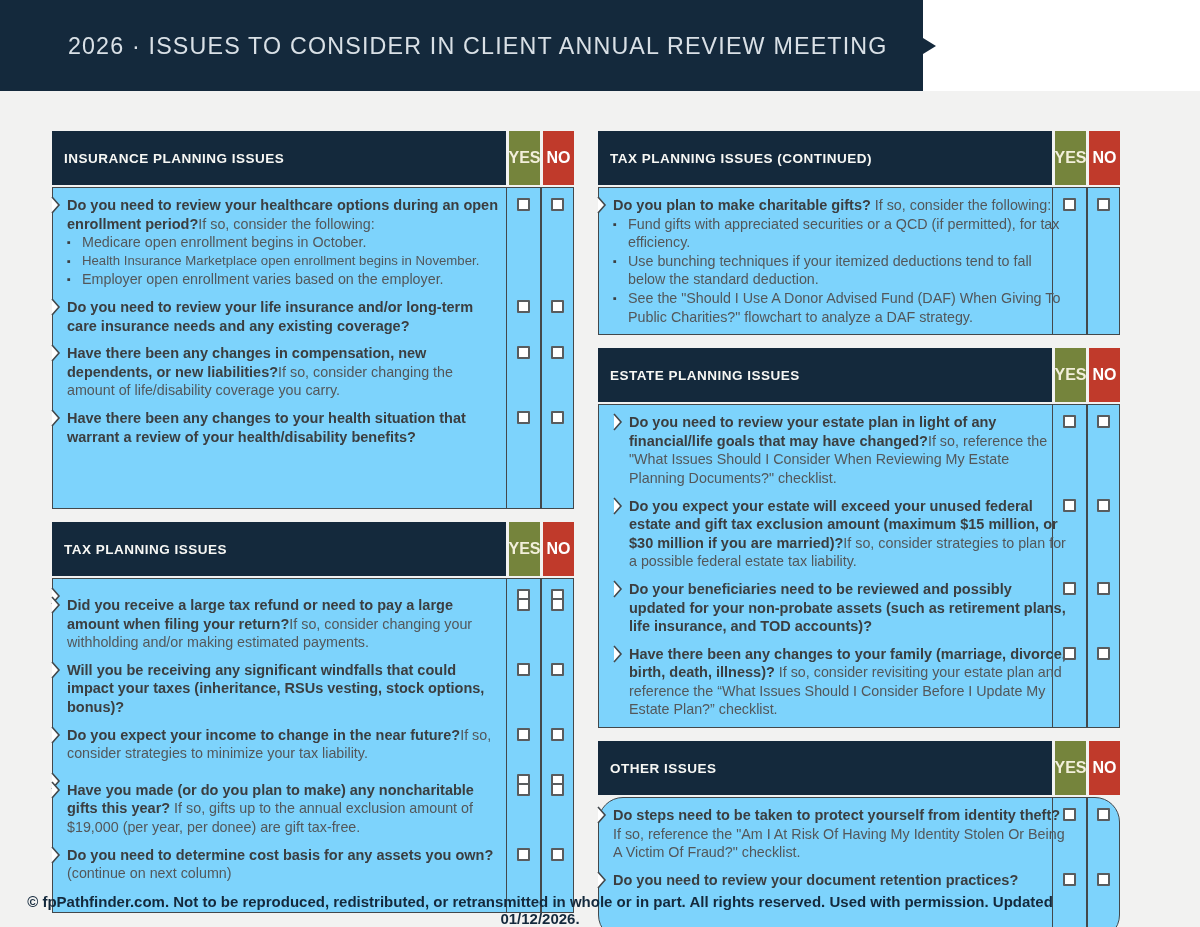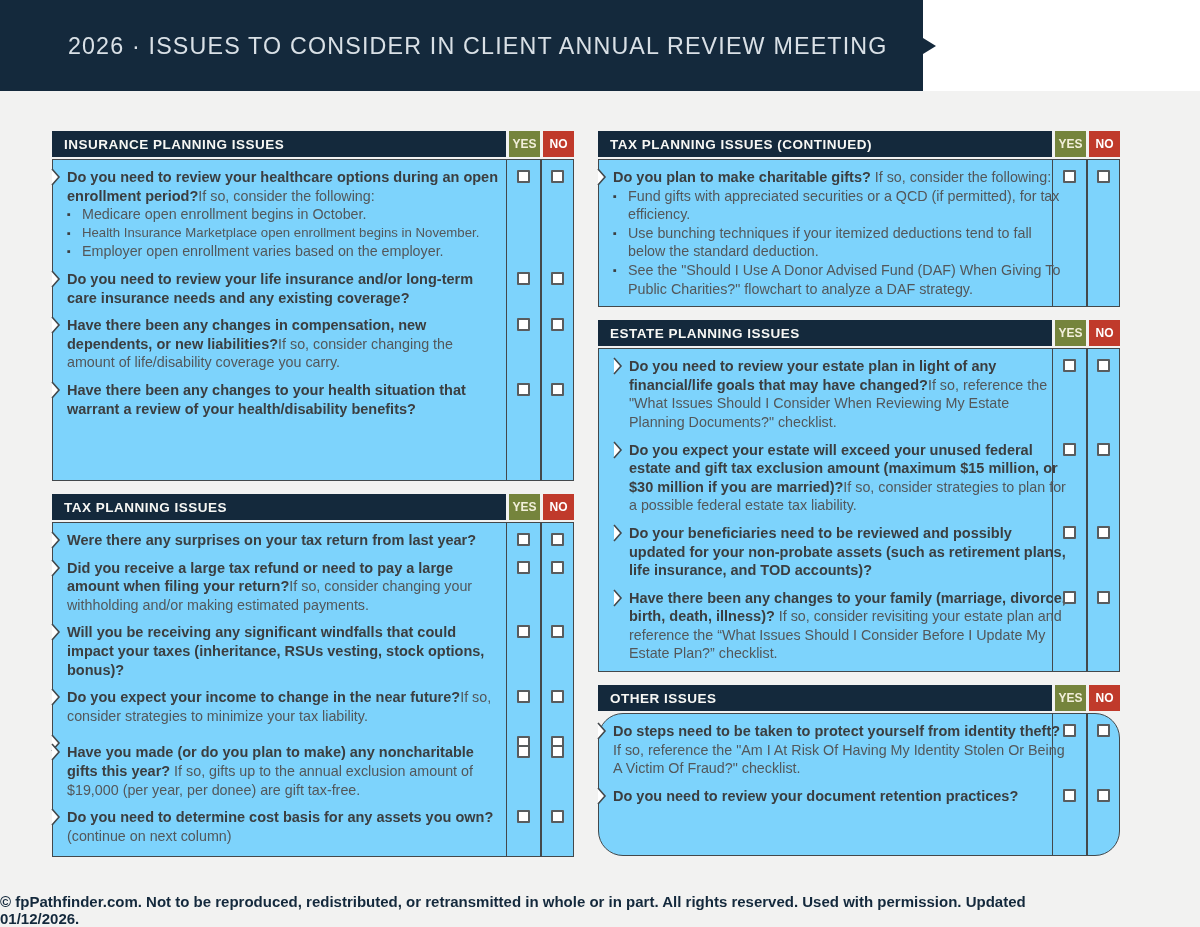--- a/index.html
+++ b/index.html
@@ -41,31 +41,31 @@
     width:0;height:0;
     border-left:13px solid var(--navy);
     border-top:8px solid transparent;
     border-bottom:8px solid transparent;
   }
   
   .col{position:absolute;top:131px;width:522px;}
   .col-left{left:52px;}
   .col-right{left:598px;}
   .table{margin-bottom:13px;}
-  .t-header{display:flex;height:26px;justify-content:space-between;}
+  .t-header{display:flex;height:54px;justify-content:space-between;}
   .t-title{
     flex:1;background:var(--navy);color:#f7f7f4;
     display:flex;align-items:center;
     padding-left:12px;
     font-size:13.5px;font-weight:bold;letter-spacing:0.5px;
   }
   .t-yes,.t-no{
     width:31px;margin-left:3px;
     display:flex;align-items:center;justify-content:center;
-    font-size:12px;font-weight:bold;
+    font-size:16px;font-weight:bold;
   }
   .t-yes{background:var(--olive);color:#f2efda;}
   .t-no{background:var(--red);color:#ffffff;}
   .t-body{
     margin-top:2px;
     background:#7dd3fc;
     border:1.5px solid var(--border);
     position:relative;
     padding:3px 0 4px 0;
   }
@@ -90,20 +90,21 @@
     position:absolute;top:7px;
     width:13px;height:13px;
     border:2px solid #595c5e;background:#ffffff;border-radius:1px;
     cursor:pointer;
   }
   .cb-yes{right:43px;}
   .cb-no{right:9px;}
   
   .footer{
     position:absolute;left:0;top:893px;width:1080px;
+    text-align:center;
     color:var(--navy);
     font-size:15px;font-weight:bold;
   }
 </style>
 </head>
 <body>
 
 <div class="top-strip"></div>
 
 <div class="banner">
@@ -135,21 +136,21 @@
     </section>
     <section class="table">
       <div class="t-header">
         <div class="t-title">TAX PLANNING ISSUES</div>
         <div class="t-yes">YES</div>
         <div class="t-no">NO</div>
       </div>
       <div class="t-body">
         <div class="row"><span class="marker"><svg width="10" height="18" viewBox="0 0 10 18">
               <path d="M1 1 L8 9 L1 17" fill="#ffffff" stroke="#43484b" stroke-width="1.6"></path>
-            </svg></span><span class="q">Were there any surprises on your tax return from last year?</span><span class="cb cb-yes" role="checkbox" aria-checked="false"></span><span class="cb cb-no" role="checkbox" aria-checked="false"></span></div>
+            </svg></span><span class="cb cb-yes" role="checkbox" aria-checked="false"></span><span class="cb cb-no" role="checkbox" aria-checked="false"></span></div>
         <div class="row"><span class="marker"><svg width="10" height="18" viewBox="0 0 10 18">
               <path d="M1 1 L8 9 L1 17" fill="#ffffff" stroke="#43484b" stroke-width="1.6"></path>
             </svg></span><span class="q">Did you receive a large tax refund or need to pay a large amount when filing your return?</span><span class="rest">If so, consider changing your withholding and/or making estimated payments.</span><span class="cb cb-yes" role="checkbox" aria-checked="false"></span><span class="cb cb-no" role="checkbox" aria-checked="false"></span></div>
         <div class="row"><span class="marker"><svg width="10" height="18" viewBox="0 0 10 18">
               <path d="M1 1 L8 9 L1 17" fill="#ffffff" stroke="#43484b" stroke-width="1.6"></path>
             </svg></span><span class="q">Will you be receiving any significant windfalls that could impact your taxes (inheritance, RSUs vesting, stock options, bonus)?</span><span class="cb cb-yes" role="checkbox" aria-checked="false"></span><span class="cb cb-no" role="checkbox" aria-checked="false"></span></div>
         <div class="row"><span class="marker"><svg width="10" height="18" viewBox="0 0 10 18">
               <path d="M1 1 L8 9 L1 17" fill="#ffffff" stroke="#43484b" stroke-width="1.6"></path>
             </svg></span><span class="q">Do you expect your income to change in the near future?</span><span class="rest">If so, consider strategies to minimize your tax liability.</span><span class="cb cb-yes" role="checkbox" aria-checked="false"></span><span class="cb cb-no" role="checkbox" aria-checked="false"></span></div>
         <div class="row"><span class="marker"><svg width="10" height="18" viewBox="0 0 10 18">

